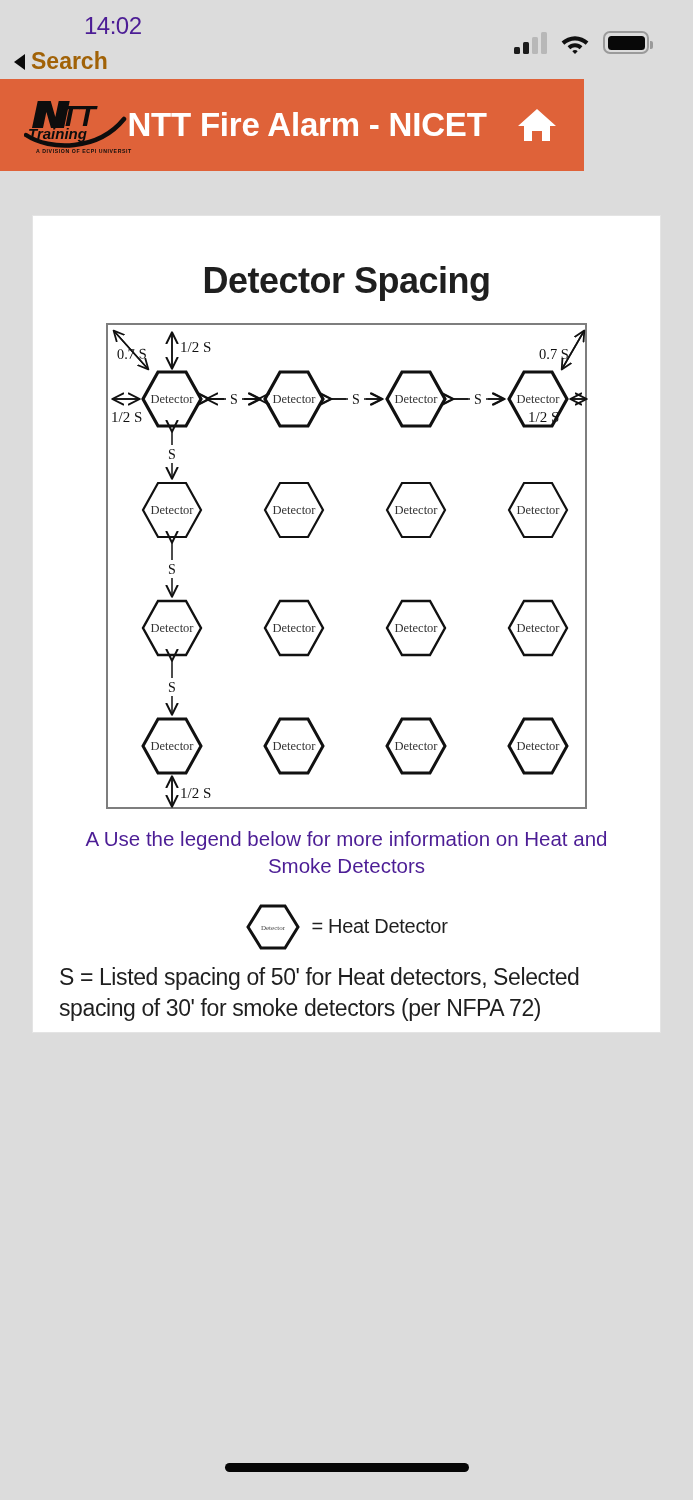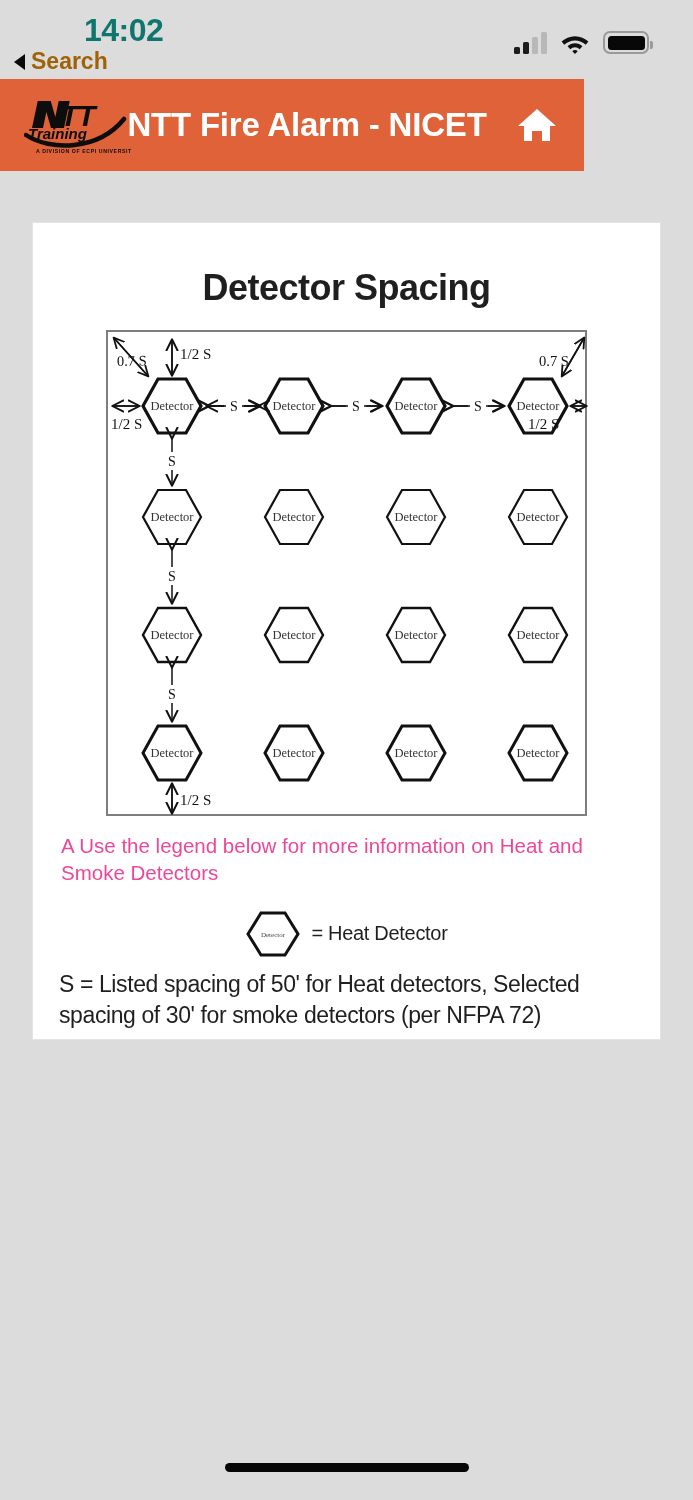--- a/index.html
+++ b/index.html
@@ -11,21 +11,21 @@
   }
 
   
   .statusbar{
     position:relative;
     width:693px; height:79px;
     background:#dcdcdc;
   }
   .sb-time{
     position:absolute; left:84px; top:12px;
-    font-size:32px; font-weight:700; color:#0f766e;
+    font-size:24px; font-weight:400; color:#4c1d95;
     letter-spacing:-0.5px;
   }
   .sb-back{
     position:absolute; left:14px; top:48px;
     font-size:23px; font-weight:600; color:#a16207;
     display:flex; align-items:center; gap:6px;
   }
   .sb-back .tri{
     display:inline-block;
     width:0;height:0;
@@ -79,21 +79,21 @@
     width:42px; height:42px;
     display:flex;align-items:center;justify-content:center;
   }
 
   
   .content{
     position:relative; width:693px; height:1329px;
     background:#dcdcdc;
   }
   .card{
-    position:absolute; left:33px; top:52px;
+    position:absolute; left:33px; top:45px;
     width:627px; height:816px;
     background:#ffffff;
     box-shadow:0 0 0 1px #e4e4e4;
   }
   .card-title{
     text-align:center;
     font-size:36px; font-weight:bold; color:#1f1f1f;
     padding-top:44px; letter-spacing:-0.5px;
   }
 
@@ -103,22 +103,22 @@
     margin:21px auto 0 auto;
     width:481px; height:486px;
     border:2px solid #7e7e7e;
     background:#fff;
   }
   .diagram svg{ display:block; width:481px; height:486px;}
 
   
   .legend-note{
     margin:16px 28px 0 28px;
-    text-align:left;
-    font-size:20.5px; color:#ec4899; line-height:1.34;
+    text-align:center;
+    font-size:20.5px; color:#4c1d95; line-height:1.34;
   }
   .legend-row{
     margin-top:22px;
     display:flex; align-items:center; justify-content:center; gap:10px;
   }
   .legend-row .hexmini{ width:56px; height:50px; }
   .legend-row .eq{
     font-size:20px; color:#1f1f1f; letter-spacing:-0.3px;
   }
   .spacing-note{

